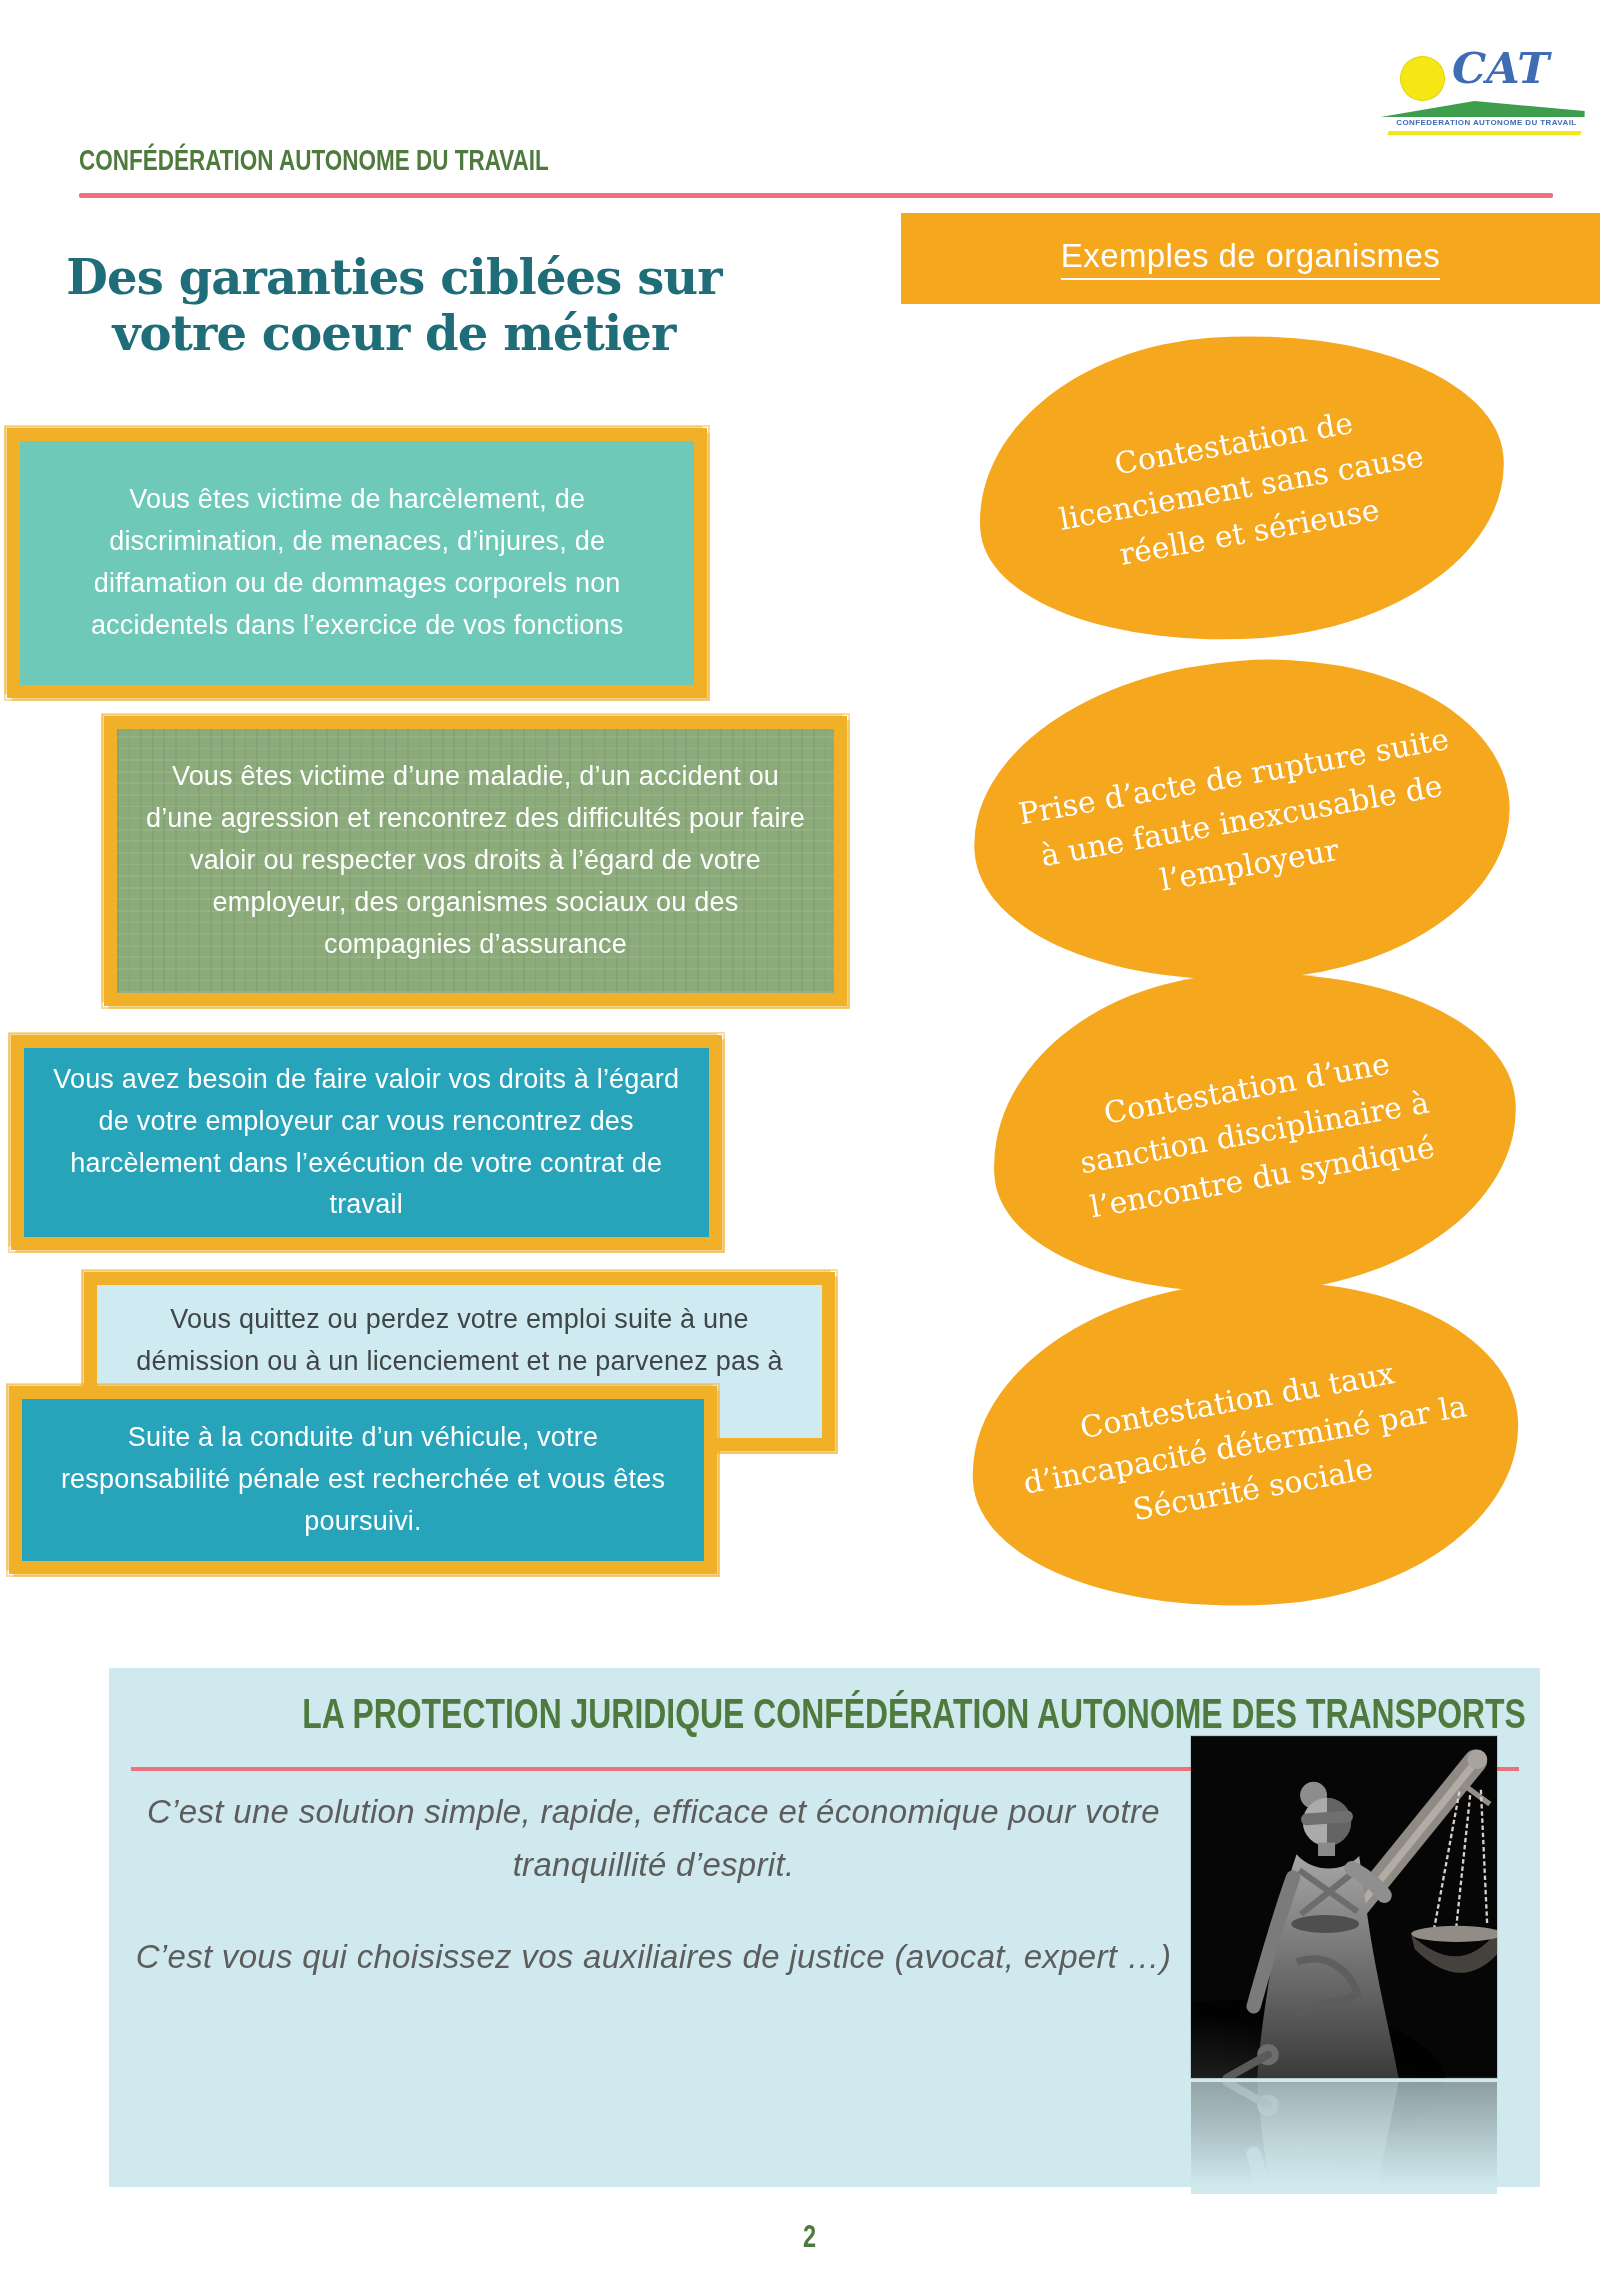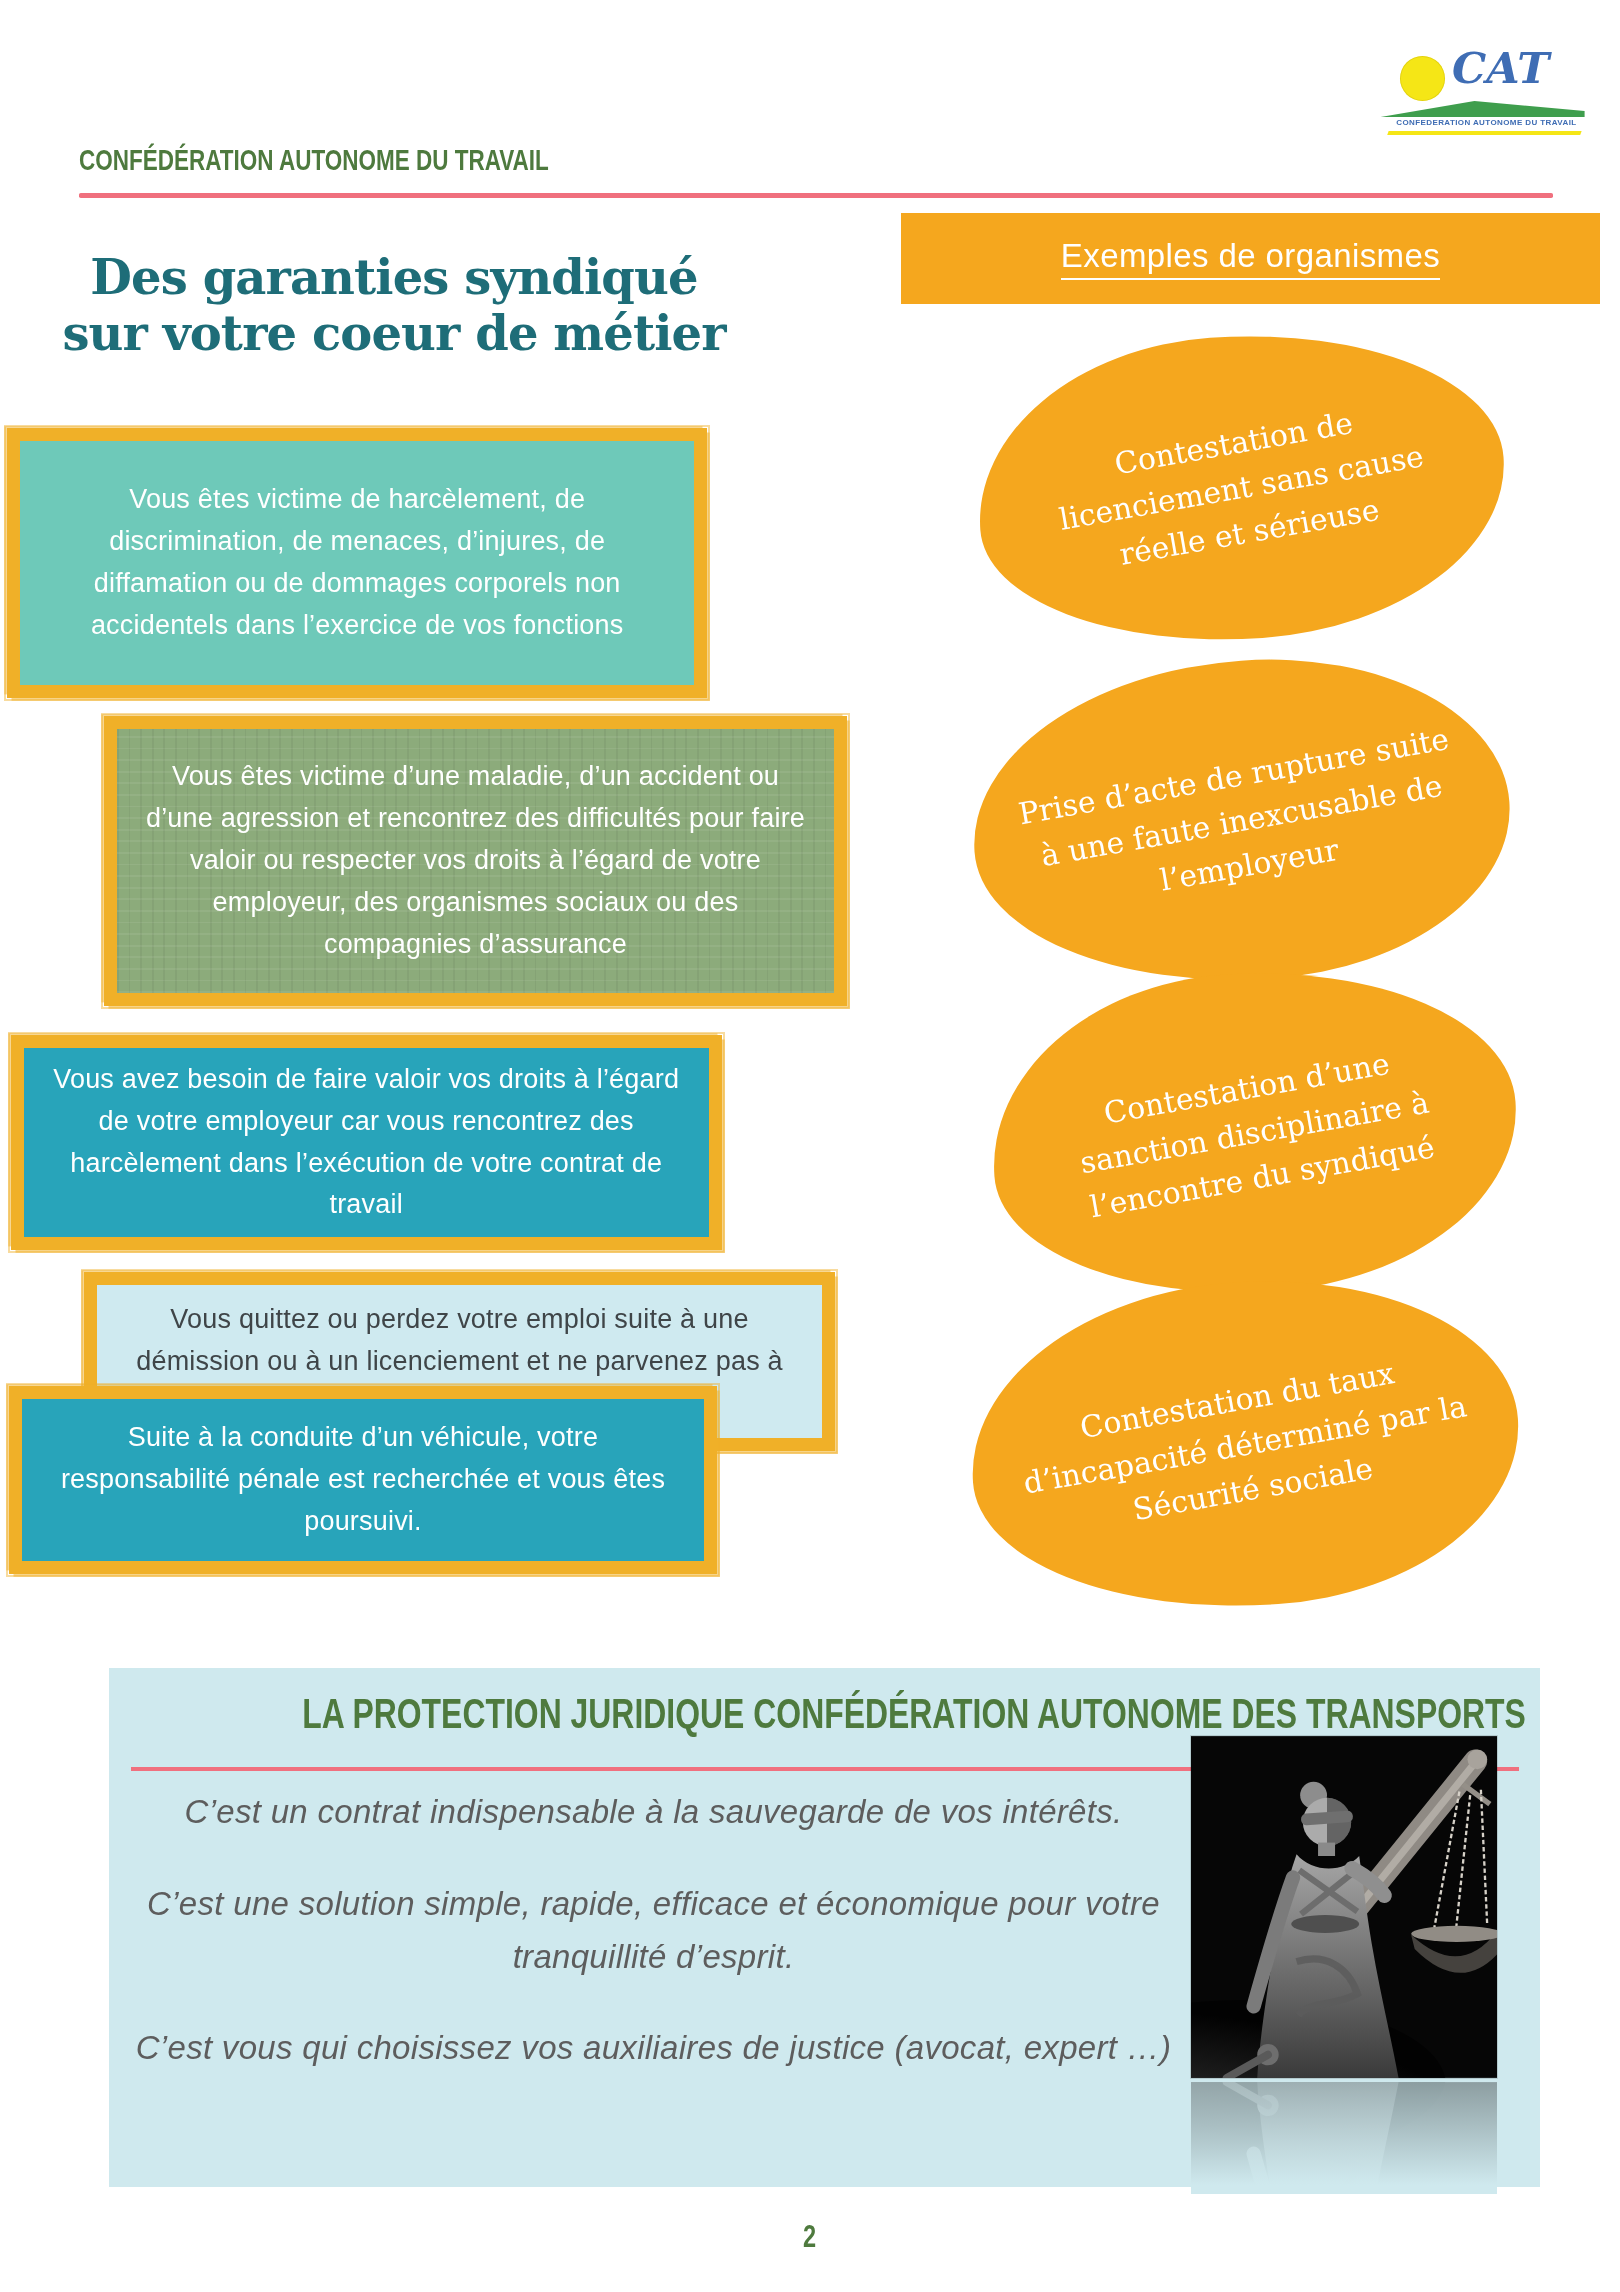--- a/index.html
+++ b/index.html
@@ -199,21 +199,21 @@
   <div class="header-rule"></div>
 
   <div class="logo">
     <div class="logo-sun"></div>
     <div class="logo-acronym">CAT</div>
     <div class="logo-hill"></div>
     <div class="logo-subtitle">CONFEDERATION AUTONOME DU TRAVAIL</div>
     <div class="logo-underline"></div>
   </div>
 
-  <h1 class="page-title">Des garanties syndiqué sur votre coeur de métier</h1>
+  <h1 class="page-title">Des garanties ciblées sur votre coeur de métier</h1>
 
   <div class="gbox gbox-1">
     <span>Vous êtes victime de harcèlement, de discrimination, de menaces, d’injures, de diffamation ou de dommages corporels non accidentels dans l’exercice de vos fonctions</span>
   </div>
   <div class="gbox gbox-2">
     <span>Vous êtes victime d’une maladie, d’un accident ou d’une agression et rencontrez des difficultés pour faire valoir ou respecter vos droits à l’égard de votre employeur, des organismes sociaux ou des compagnies d’assurance</span>
   </div>
   <div class="gbox gbox-3">
     <span>Vous avez besoin de faire valoir vos droits à l’égard de votre employeur car vous rencontrez des harcèlement dans l’exécution de votre contrat de travail</span>
   </div>
@@ -241,21 +241,20 @@
     <span class="blob-text">Contestation du taux d’incapacité déterminé par la Sécurité sociale</span>
   </div>
 
   <div class="bottom-panel">
     <div class="panel-title">
       <span class="condensed centered">LA PROTECTION JURIDIQUE CONFÉDÉRATION AUTONOME DES TRANSPORTS</span>
     </div>
     <div class="panel-rule"></div>
 
     <div class="panel-paragraphs">
-      <p>C’est un contrat indispensable à la sauvegarde de vos intérêts.</p>
       <p>C’est une solution simple, rapide, efficace et économique pour votre tranquillité d’esprit.</p>
       <p>C’est vous qui choisissez vos auxiliaires de justice (avocat, expert …)</p>
     </div>
 
     <div class="statue">
       <svg viewBox="0 0 342 382">
           <use href="#statue-scene"></use>
         </svg>
     </div>
     <div class="statue-reflection">

